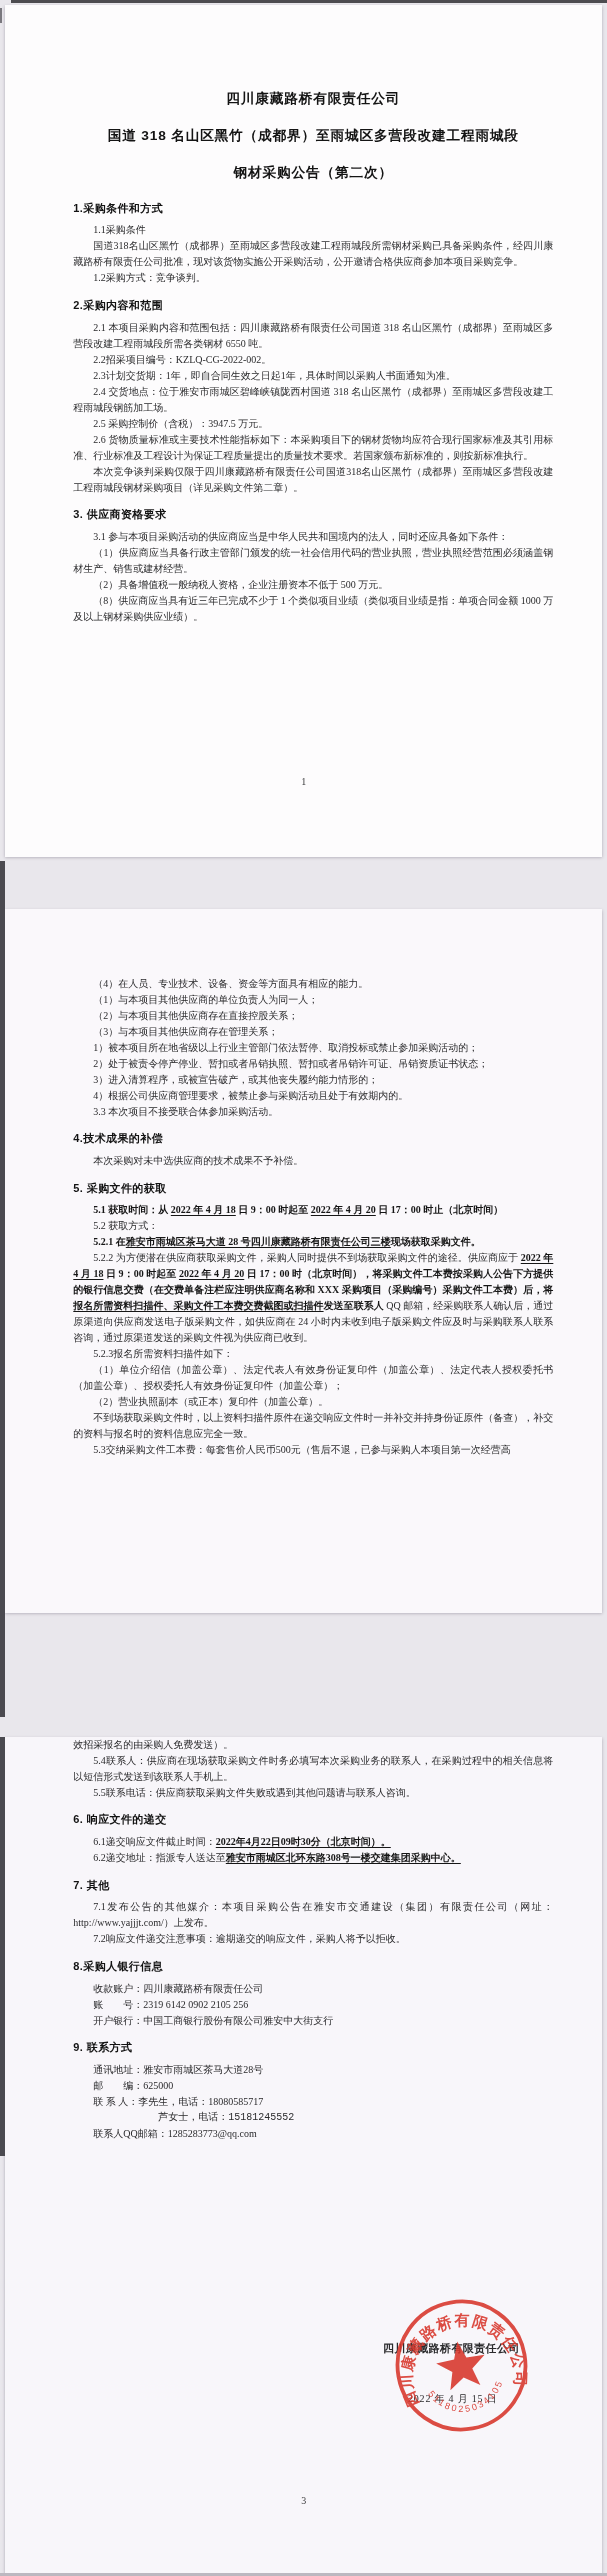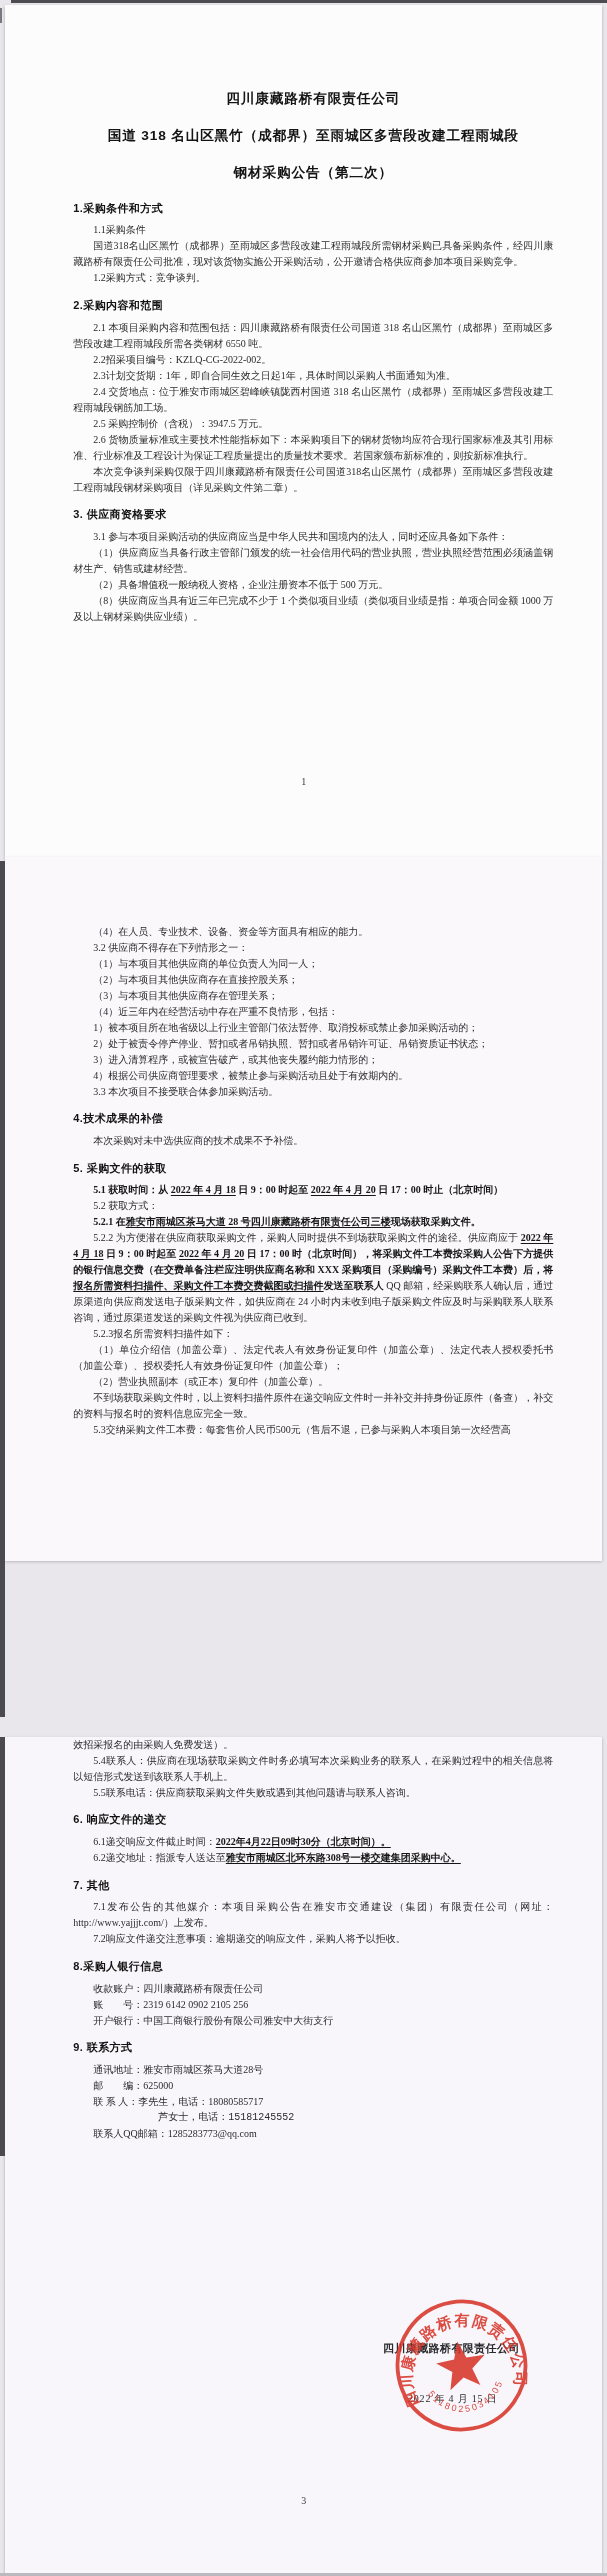--- a/index.html
+++ b/index.html
@@ -25,21 +25,21 @@
 
   .page{
     position:absolute;
     left:5.3px;
     width:597px;
     background:#fcfbfd;
     box-shadow:0 0.8px 3px rgba(60,50,75,.35);
     overflow:hidden;
   }
   #page-1{top:4.6px;height:852px;background:#fdfcfd;}
-  #page-2{top:857px;height:704px;background:#faf8fb;}
+  #page-2{top:909px;height:704px;background:#faf8fb;}
   #page-3{top:1737px;height:839px;background:#f8f6fa;}
 
   .inner{padding:0 49px 0 68px;}
   #page-1 .inner{padding-top:85px;}
   #page-2 .inner{padding-top:67px;}
   #page-3 .inner{}
 
   .title-line{
     text-align:center;
     font-family:"Liberation Sans","DejaVu Sans",sans-serif;
@@ -123,25 +123,23 @@
           <p class="doc-p ind-1"><span>3.1 参与本项目采购活动的供应商应当是中华人民共和国境内的法人，同时还应具备如下条件：</span></p>
           <p class="doc-p ind-1"><span>（1）供应商应当具备行政主管部门颁发的统一社会信用代码的营业执照，营业执照经营范围必须涵盖钢材生产、销售或建材经营。</span></p>
           <p class="doc-p ind-1"><span>（2）具备增值税一般纳税人资格，企业注册资本不低于 500 万元。</span></p>
           <p class="doc-p ind-1"><span>（8）供应商应当具有近三年已完成不少于 1 个类似项目业绩（类似项目业绩是指：单项合同金额 1000 万及以上钢材采购供应业绩）。</span></p>
         </div>
         <div class="page-num">1</div>
       </div>
       <div class="page" id="page-2">
         <div class="inner">
           <p class="doc-p ind-1"><span>（4）在人员、专业技术、设备、资金等方面具有相应的能力。</span></p>
-          <p class="doc-p ind-1"><span>3.2 供应商不得存在下列情形之一：</span></p>
           <p class="doc-p ind-1"><span>（1）与本项目其他供应商的单位负责人为同一人；</span></p>
           <p class="doc-p ind-1"><span>（2）与本项目其他供应商存在直接控股关系；</span></p>
           <p class="doc-p ind-1"><span>（3）与本项目其他供应商存在管理关系；</span></p>
-          <p class="doc-p ind-1"><span>（4）近三年内在经营活动中存在严重不良情形，包括：</span></p>
           <p class="doc-p ind-1"><span>1）被本项目所在地省级以上行业主管部门依法暂停、取消投标或禁止参加采购活动的；</span></p>
           <p class="doc-p ind-1"><span>2）处于被责令停产停业、暂扣或者吊销执照、暂扣或者吊销许可证、吊销资质证书状态；</span></p>
           <p class="doc-p ind-1"><span>3）进入清算程序，或被宣告破产，或其他丧失履约能力情形的；</span></p>
           <p class="doc-p ind-1"><span>4）根据公司供应商管理要求，被禁止参与采购活动且处于有效期内的。</span></p>
           <p class="doc-p ind-1"><span>3.3 本次项目不接受联合体参加采购活动。</span></p>
           <div class="doc-h"><span>4.技术成果的补偿</span></div>
           <p class="doc-p ind-1"><span>本次采购对未中选供应商的技术成果不予补偿。</span></p>
           <div class="doc-h"><span>5. 采购文件的获取</span></div>
           <p class="doc-p ind-1"><span class="b">5.1 获取时间：从 </span><span class="u b">2022 年 4 月 18</span><span class="b"> 日 9：00 时起至 </span><span class="u b">2022 年 4 月 20</span><span class="b"> 日 17：00 时止（北京时间）</span></p>
           <p class="doc-p ind-1"><span>5.2 获取方式：</span></p>

